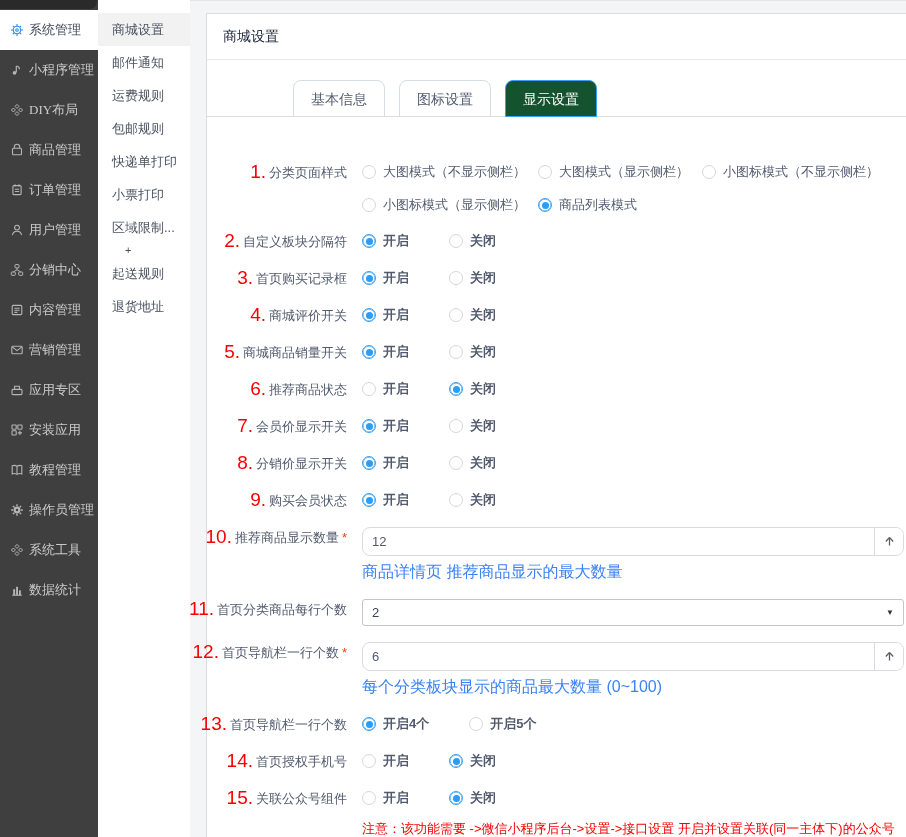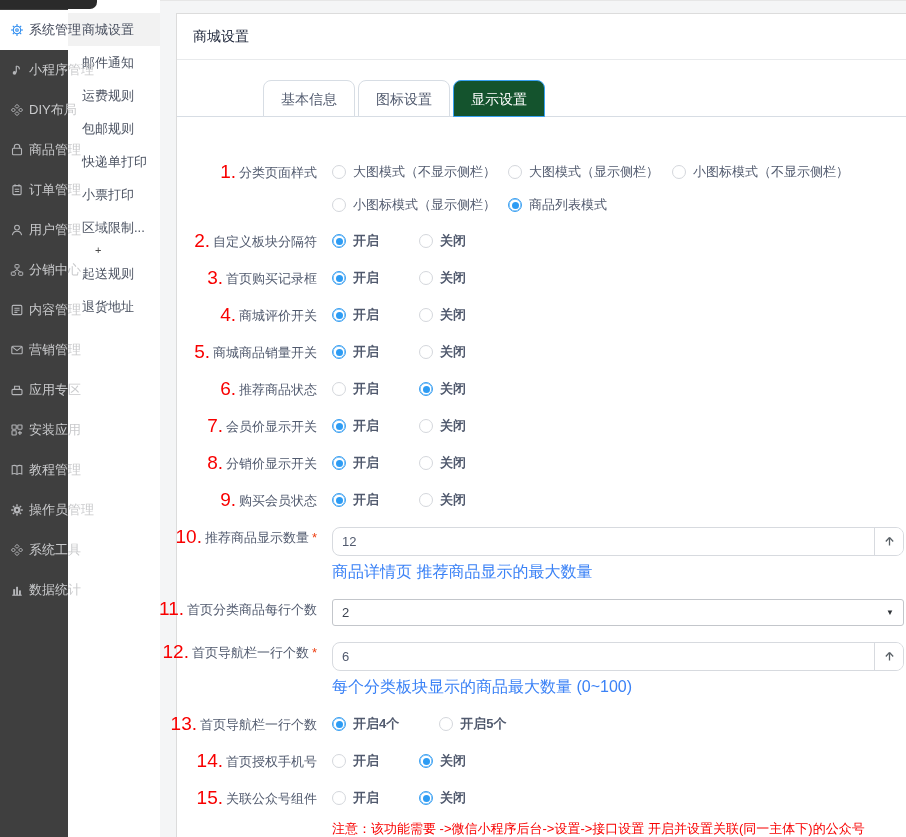--- a/index.html
+++ b/index.html
@@ -3,21 +3,21 @@
 <meta charset="utf-8">
 <style>
   * { box-sizing: border-box; margin: 0; padding: 0; }
   html,body { width: 906px; height: 837px; }
   body {
     font-family: "Liberation Sans", "DejaVu Sans", sans-serif;
     font-size: 13px; color: #515a6e; background: #fff;
     display: flex; overflow: hidden; position: relative;
   }
   
-  .sidebar { width: 68px; flex-shrink: 0; background: #3f3f3f; padding-top: 10px; position: relative; }
+  .sidebar { width: 98px; flex-shrink: 0; background: #3f3f3f; padding-top: 10px; position: relative; font-family: Liberation Serif, serif; }
   .top-strip { position: absolute; left: 0; top: 0; width: 97px; height: 9px;
     background: #2a2a2a; border-radius: 0 0 7px 0; z-index: 30; }
   .side-item { height: 40px; display: flex; align-items: center; padding-left: 9px;
     color: #c9cacc; cursor: pointer; white-space: nowrap; }
   .side-item .sicon { width: 15px; height: 14px; margin-right: 5px; display: inline-flex;
     align-items: center; justify-content: center; color: #b4b5b8; flex-shrink: 0; }
   .side-item.active { background: #fff; color: #43495a; }
   .side-item.active .sicon { color: #2d8cf0; }
   .side-item .slabel { font-size: 13px; letter-spacing: 0; }
   
@@ -28,21 +28,21 @@
   .sub-plus { height: 13px; line-height: 13px; padding-left: 27px; font-size: 11px; color: #4a4a4a; }
   
   .main { flex: 1; background: #f4f5f6; display: flex; flex-direction: column; min-width: 0; }
   .topbar { height: 9px; background: #fff; border-bottom: 1px solid #e6e6e6; }
   .card { flex: 1; margin: 12px -2px -2px 16px; background: #fff;
     border: 1px solid #dcdcdc; overflow: visible; }
   .card-title { font-size: 14px; font-weight: 400; color: #1c2438; padding: 14px 16px 13px; }
   .card-divider { border-bottom: 1px solid #e8eaec; }
   
   .tabs { margin-top: 19px; padding-left: 86px; display: flex; align-items: flex-end;
-    border-bottom: 1px solid #d7dde4; height: 38px; }
+    border-bottom: 1px solid #d7dde4; height: 38px; gap: 11px; }
   .tab { height: 37px; line-height: 36px; padding: 0 17px; margin-right: 3px; margin-bottom: -1px;
     background: #fff; border: 1px solid #d7dde4; border-bottom: 1px solid #d7dde4;
     border-radius: 8px 8px 0 0; font-size: 14px; color: #515a6e; cursor: pointer; }
   .tab.active { background: #14532d; border-color: #38a1f3; color: #fff; }
   
   .form { padding-top: 45px; }
   .form-item { display: flex; align-items: flex-start; margin-bottom: 16px; min-height: 20px; }
   .flabel { width: 230px; flex-shrink: 0; margin-left: -75px; padding-right: 15px;
     text-align: right; line-height: 20px; white-space: nowrap; color: #515a6e; }
   .fnum { color: #f80000; font-size: 19px; margin-right: 3px; vertical-align: -1px; }

